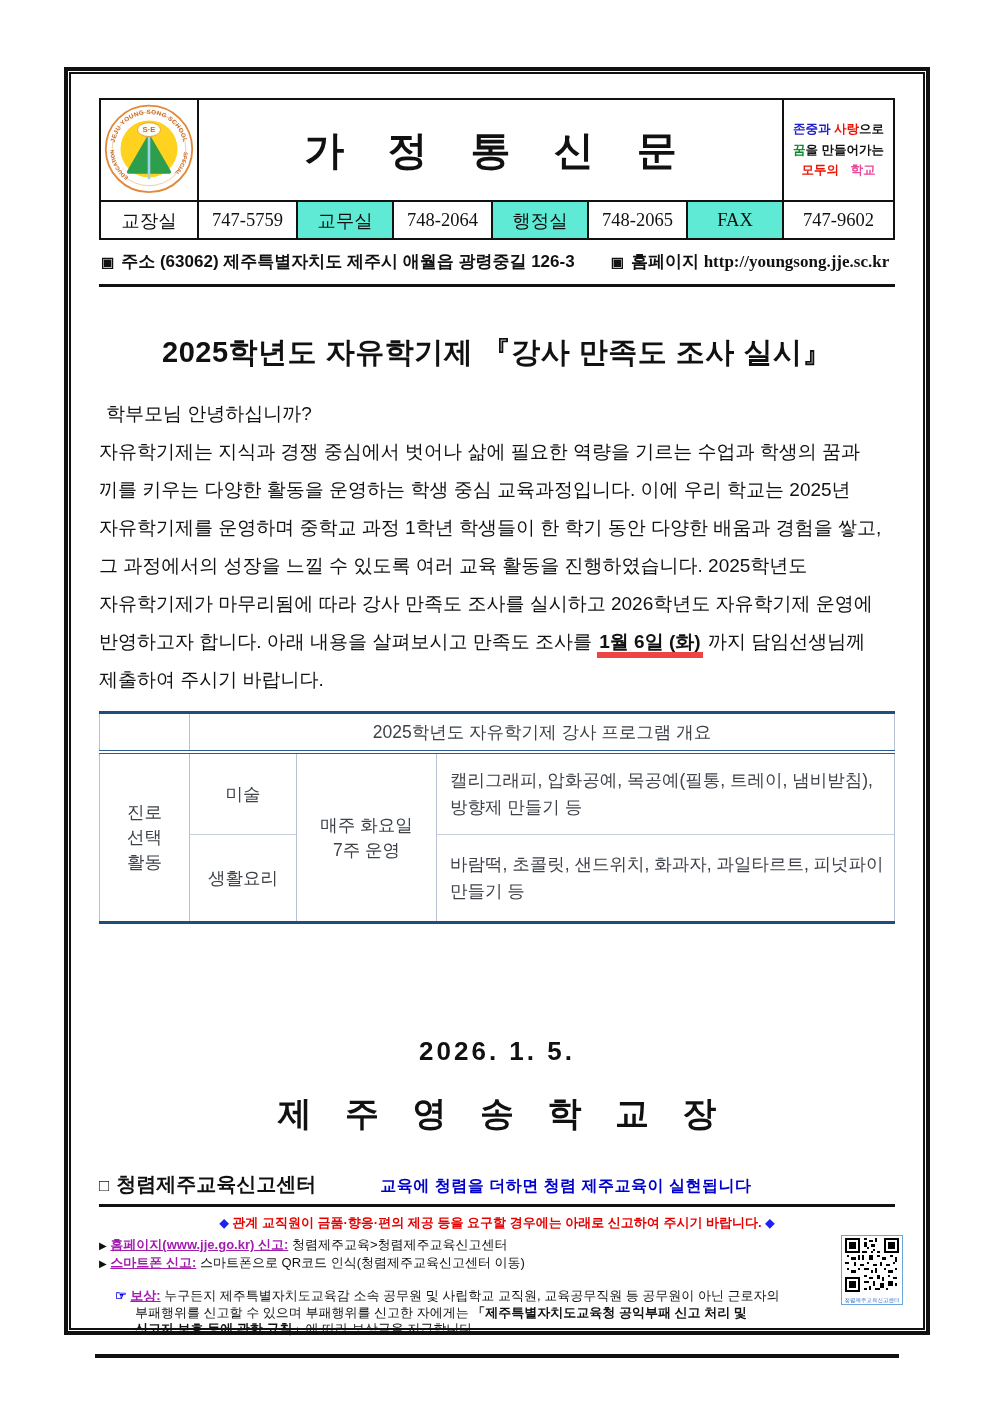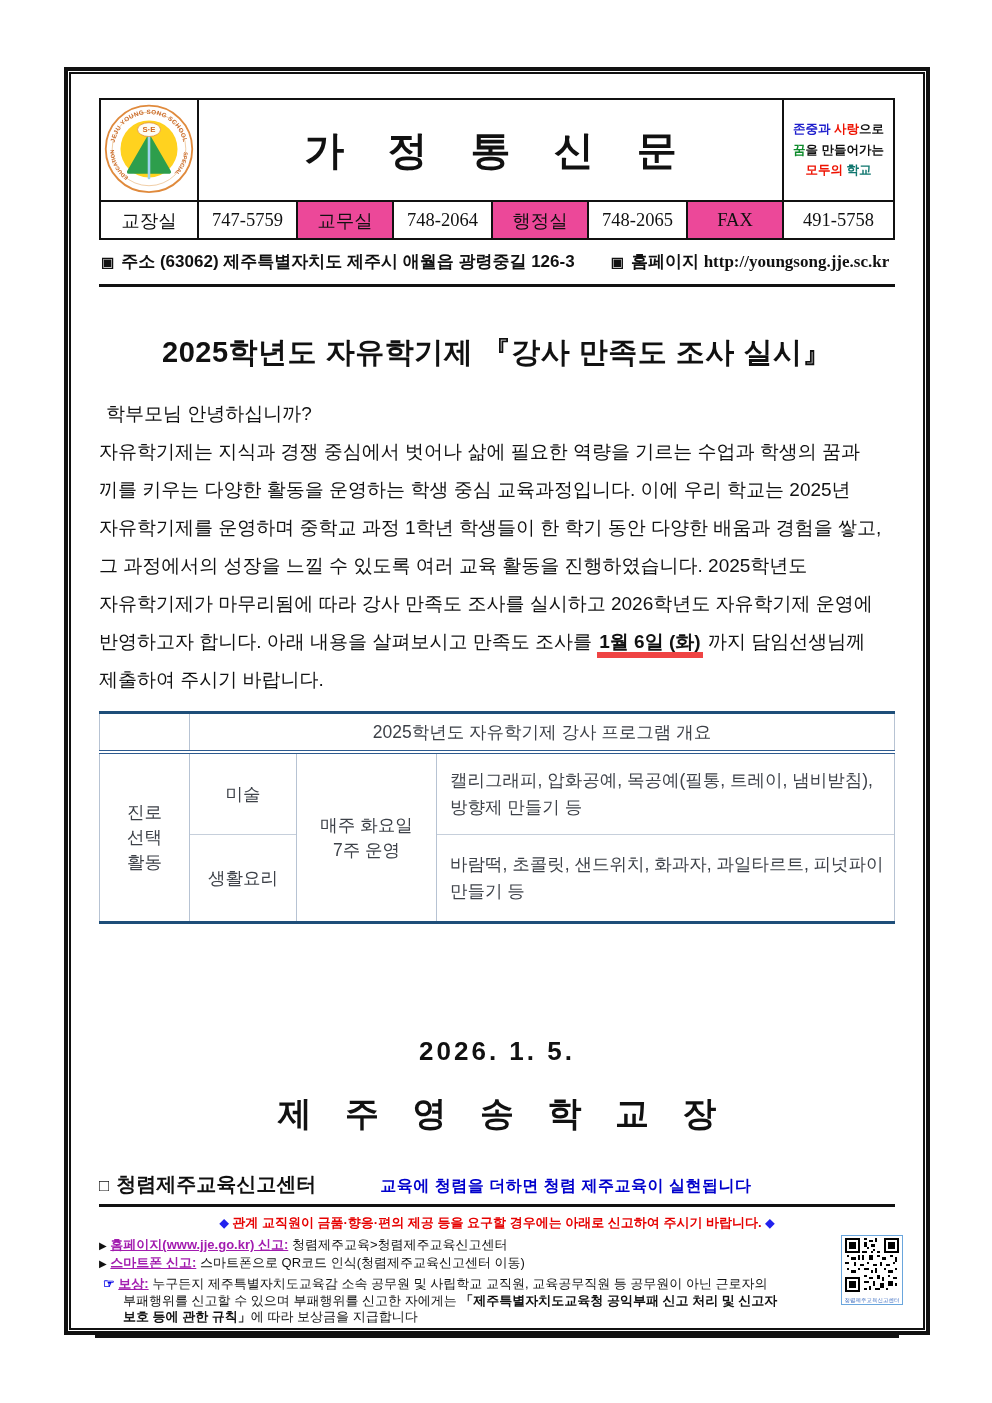--- a/index.html
+++ b/index.html
@@ -15,24 +15,24 @@
     position:absolute;inset:1px;border:2px solid #111;
     padding:24px 28px 0 28px;box-sizing:border-box;
   }
   
   table.head-table{width:100%;border-collapse:collapse;table-layout:fixed;}
   table.head-table td{border:2px solid #111;text-align:center;vertical-align:middle;padding:0;}
   .logo-cell{height:96px;}
   .title-cell{font-size:40px;font-weight:bold;letter-spacing:16px;text-indent:16px;}
   .slogan-cell{font-size:12.5px;font-weight:bold;line-height:1.65;padding:2px 1px;}
   .sl-blue{color:#1d1dcc;} .sl-red{color:#ee1100;} .sl-green{color:#0c8a2a;}
-  .sl-orange{color:#0f766e;} .sl-black{color:#111;}
+  .sl-orange{color:#ec4899;padding-left:8px;} .sl-black{color:#111;}
   .contact-row td{height:36px;font-size:18.5px;}
   .contact-value{font-family:"Liberation Serif",serif;font-size:20px;}
-  .gray{background:#ec4899;}
+  .gray{background:#5eead4;}
   .serif{font-family:"Liberation Serif",serif;}
   
   .addr{
     display:flex;gap:36px;align-items:center;
     padding:10px 2px 11px 2px;border-bottom:3px solid #111;
     font-weight:bold;font-size:17px;white-space:nowrap;
   }
   .addr .sq{font-size:14px;margin-right:7px;}
   .addr-item{display:flex;align-items:center;}
   
@@ -61,21 +61,21 @@
   
   .footer{margin-top:34px;}
   .f-head{display:flex;align-items:baseline;border-bottom:3px solid #111;padding-bottom:6px;}
   .f-name{font-size:20px;font-weight:700;}
   .f-checkbox{font-size:17px;font-weight:400;margin-right:7px;}
   .f-slogan{font-size:16px;font-weight:700;color:#0000cc;margin-left:64px;letter-spacing:0.5px;}
   .f-warn{text-align:center;color:#e60000;font-weight:700;font-size:13px;margin:7px 0 5px 0;}
   .f-warn .dia{color:#2222ee;font-size:12px;}
   .f-body{position:relative;padding-right:94px;font-size:13px;line-height:16.5px;}
   .f-line{padding-left:18px;text-indent:-18px;margin:0;}
-  .f-reward{padding-left:20px;text-indent:-20px;margin:4px;word-break:keep-all;}
+  .f-reward{padding-left:20px;text-indent:-20px;margin:16px;word-break:keep-all;}
   .blue-u{color:#a21caf;font-weight:700;text-decoration:underline;}
   .tri{font-size:10px;color:#111;}
   .hand{color:#0000e6;font-weight:700;}
   .bold-k{font-weight:700;}
   .qr-box{
     position:absolute;right:-8px;top:-2px;width:62px;
     border:1.5px solid #6aa6dd;background:#fff;text-align:center;
     padding:2px 1px 1px 1px;box-sizing:border-box;
   }
   .qr-cap{font-size:5.5px;line-height:6px;color:#3a6bbf;}
@@ -133,21 +133,21 @@
       </td>
     </tr>
     <tr class="contact-row">
       <td>교장실</td>
       <td class="contact-value">747-5759</td>
       <td class="gray">교무실</td>
       <td class="contact-value">748-2064</td>
       <td class="gray">행정실</td>
       <td class="contact-value">748-2065</td>
       <td class="gray serif">FAX</td>
-      <td class="contact-value">491-5758</td>
+      <td class="contact-value">747-9602</td>
     </tr>
   </tbody>
       </table>
 
   <div class="addr">
     <span class="addr-item">
       <span class="sq">▣</span>
       <span>주소 (63062) 제주특별자치도 제주시 애월읍 광령중길 126-3</span>
     </span>
     <span class="addr-item">

